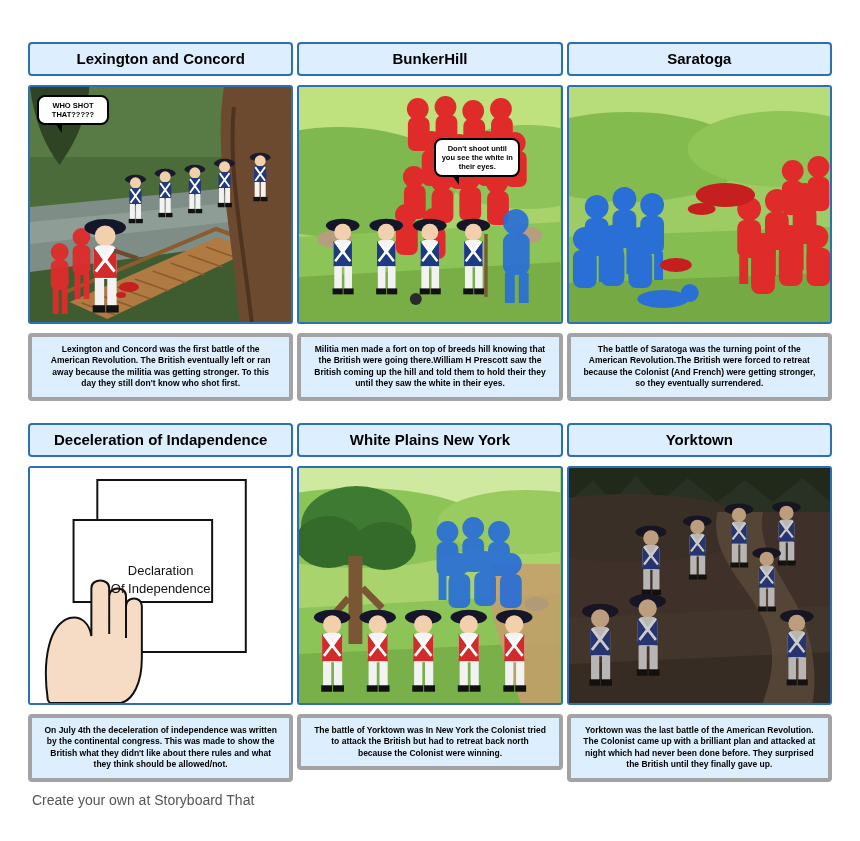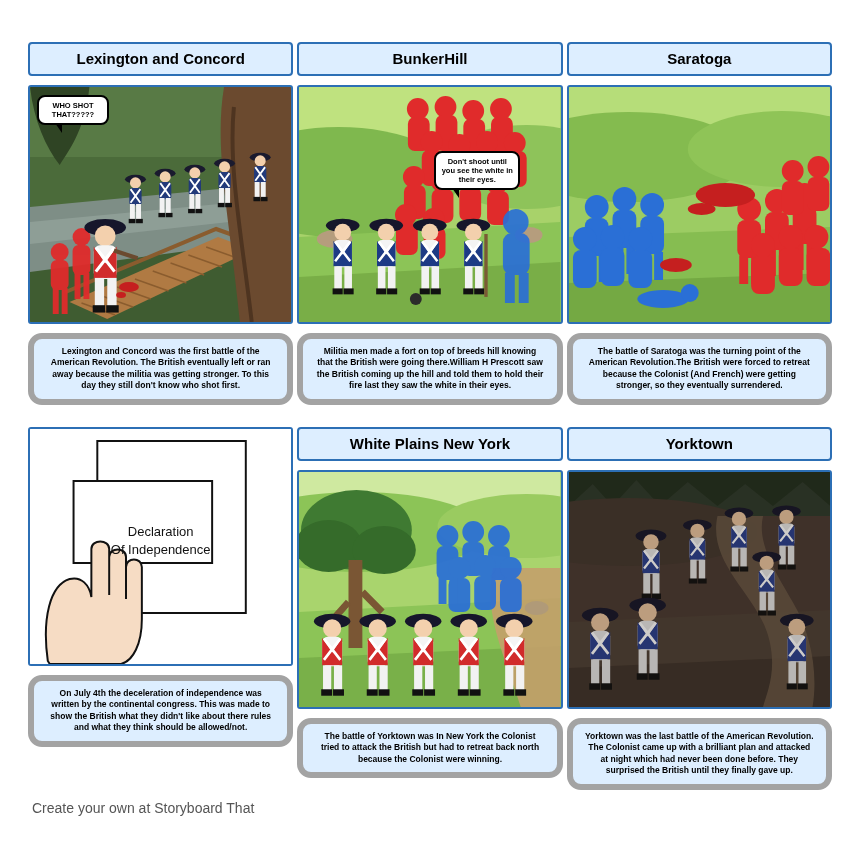--- a/index.html
+++ b/index.html
@@ -57,23 +57,23 @@
     width: 100%;
     height: 239px;
     border: 2px solid #2c6fb5;
     border-radius: 3px;
     box-sizing: border-box;
     overflow: hidden;
     background: #8fbf5f;
   }
   .caption-box {
     margin-top: 9px;
-    border: 6px solid #a3a3a3;
+    border: 4px solid #a3a3a3;
     background: #ddeeff;
-    border-radius: 14px;
+    border-radius: 4px;
     min-height: 56px;
     box-sizing: border-box;
     padding: 7px 12px;
     display: flex;
     align-items: center;
     justify-content: center;
   }
   .caption-text {
     font-size: 8.5px;
     font-weight: bold;
@@ -346,24 +346,24 @@
               <rect x="9" y="58" width="9" height="28" fill="#f2f2f2"></rect>
                 <rect x="21" y="58" width="9" height="28" fill="#f2f2f2"></rect>
               <rect x="7" y="84" width="12" height="7" fill="#111"></rect>
                 <rect x="20" y="84" width="12" height="7" fill="#111"></rect>
               <rect x="32" y="20" width="4" height="74" fill="#7a5a34"></rect>
             </g>
           </g>
 
           <circle cx="118" cy="212" r="6" fill="#2b2b2b"></circle>
         </svg>
-        <div class="bubble" style="left:135px; top:64px; width:72px;">Don't shoot until you see the white in their eyes.</div>
+        <div class="bubble" style="left:135px; top:51px; width:72px;">Don't shoot until you see the white in their eyes.</div>
       </div>
       <div class="caption-box">
-        <div class="caption-text">Militia men made a fort on top of breeds hill knowing that the British were going there.William H Prescott saw the British coming up the hill and told them to hold their fire last they saw the white in their eyes.</div>
+        <div class="caption-text">Militia men made a fort on top of breeds hill knowing that the British were going there.William H Prescott saw the British coming up the hill and told them to hold their they until they saw the white in their eyes.</div>
       </div>
     </div>
 
     <div class="cell">
       <div class="title-box">
         <div class="title-text">Saratoga</div>
       </div>
       <div class="scene">
         <svg viewBox="0 0 264 235" preserveAspectRatio="none" style="position:absolute;left:0;top:0;width:100%;height:100%;">
           <rect x="0" y="0" width="264" height="235" fill="#9ccc63"></rect>
@@ -429,20 +429,23 @@
       </div>
       <div class="caption-box">
         <div class="caption-text">The battle of Saratoga was the turning point of the American Revolution.The British were forced to retreat because the Colonist (And French) were getting stronger, so they eventually surrendered.</div>
       </div>
     </div>
   </div>
 
   <div class="row row-2">
 
     <div class="cell">
+      <div class="title-box">
+        <div class="title-text">Deceleration of Indapendence</div>
+      </div>
       <div class="scene doc-scene">
         <svg viewBox="0 0 264 235" preserveAspectRatio="none" style="position:absolute;left:0;top:0;width:100%;height:100%;">
           <rect x="0" y="0" width="264" height="235" fill="#ffffff"></rect>
           <rect x="68" y="12" width="150" height="172" fill="#ffffff" stroke="#111111" stroke-width="2"></rect>
           <rect x="44" y="52" width="140" height="82" fill="#ffffff" stroke="#111111" stroke-width="2"></rect>
 
           <path d="M18,232 C12,190 20,156 40,150 C52,147 60,156 62,168 L62,120 C62,110 80,110 80,120 L80,166 L80,128 C80,118 97,118 97,128 L97,170 L97,138 C97,128 113,128 113,138 L113,190 C113,215 104,232 92,235 L20,235 Z" fill="#f6dcc4" stroke="#111111" stroke-width="2"></path>
         </svg>
         <div class="decl-text" style="left:0; top:94px;">Declaration</div>
         <div class="decl-text" style="left:0; top:112px;">Of Independence</div>

